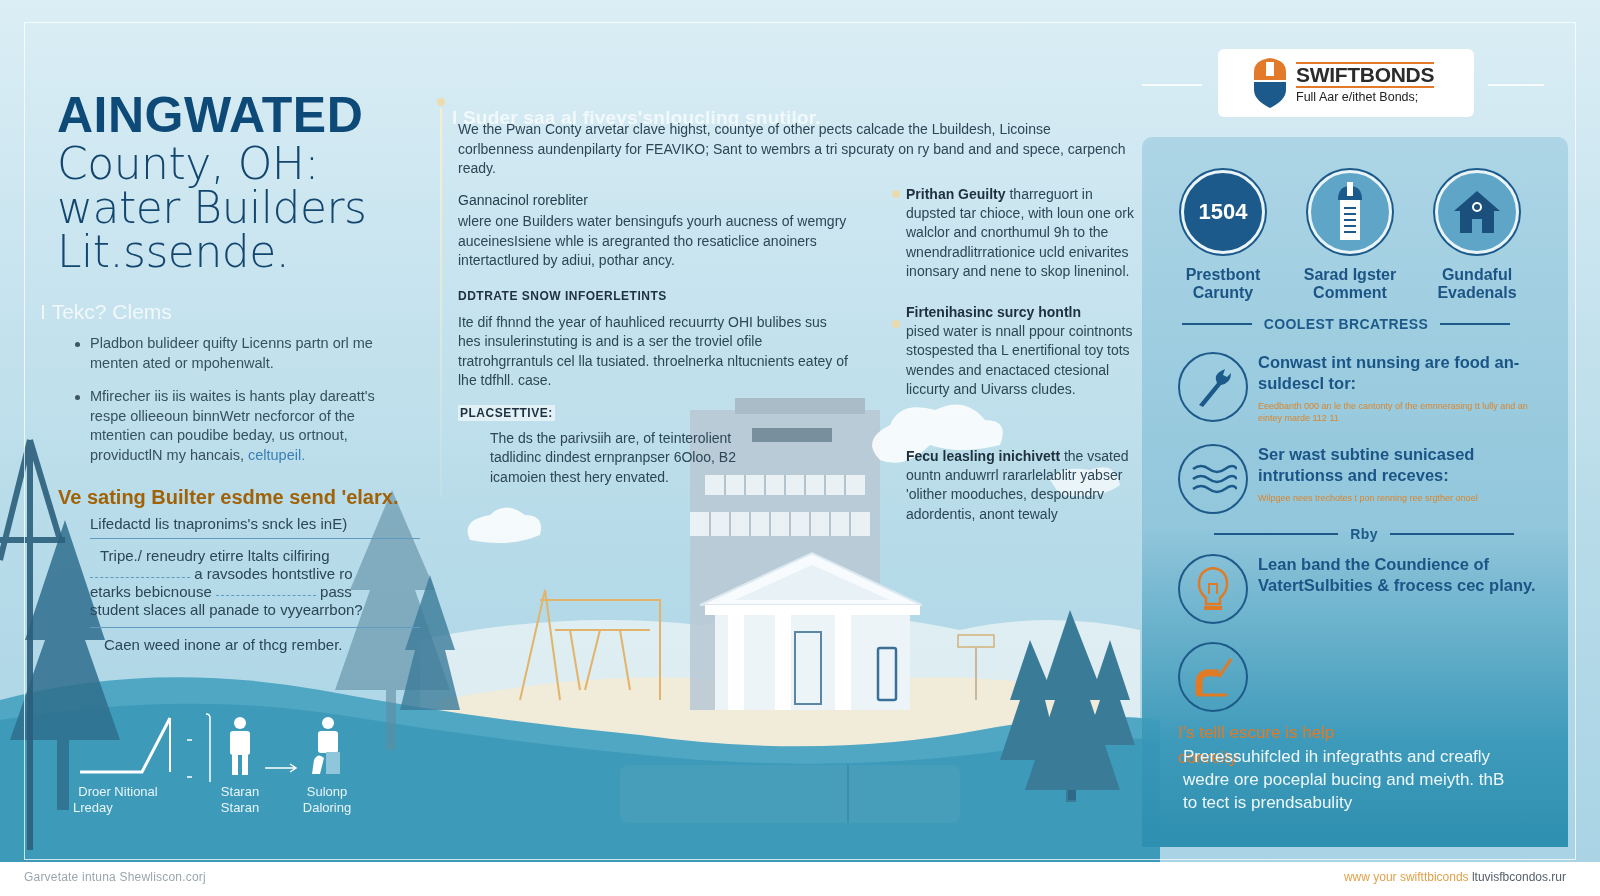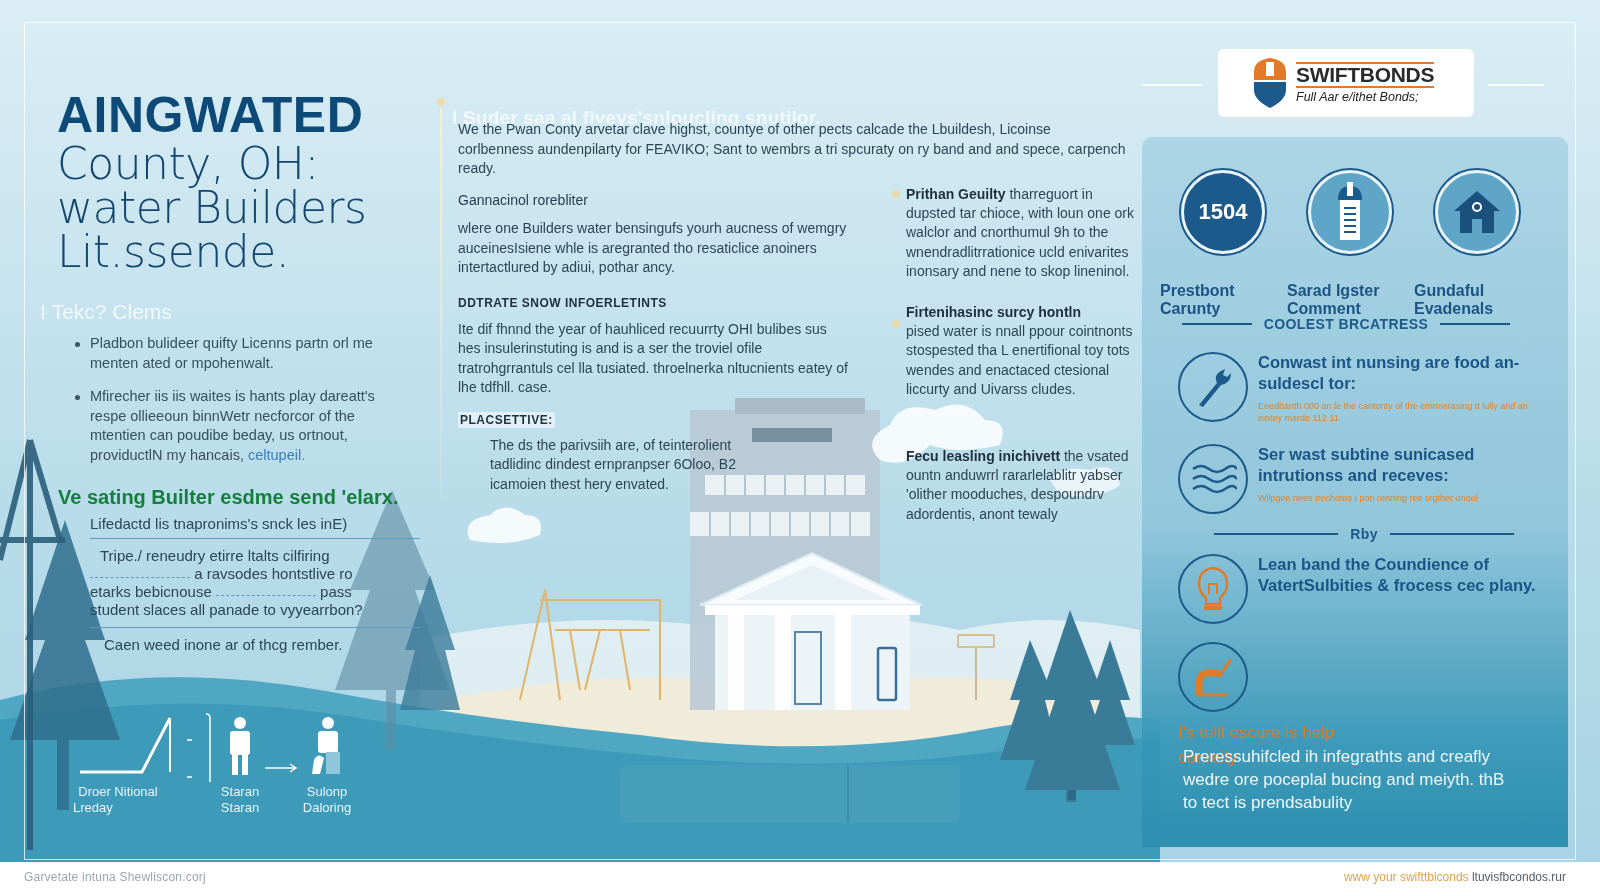--- a/index.html
+++ b/index.html
@@ -52,39 +52,39 @@
       position: relative; padding-left: 16px; font-size: 14.5px; line-height: 19.5px;
       color: #36505f; margin-bottom: 14px;
     }
     .bullets li::before {
       content: ""; position: absolute; left: 1px; top: 8px; width: 5px; height: 5px;
       border-radius: 50%; background: #3c5564;
     }
     .bullets .link { color: #3a7fb5; }
     .sec-heading-bold {
       position: absolute; left: 58px; top: 486px; font-size: 20px; font-weight: 700;
-      color: #15803d; white-space: nowrap;
+      color: #a16207; white-space: nowrap;
     }
     .note-block { position: absolute; left: 90px; top: 515px; width: 330px; }
     .note-line1 { font-size: 15px; color: #2b4656; padding-bottom: 6px; border-bottom: 1.5px solid #5f9ac0; }
     .note-para { margin-top: 8px; font-size: 15px; line-height: 18px; color: #2b4656; padding: 0 0 8px 0; border-bottom: 1.5px solid #5f9ac0; }
     .note-para .wavy { display: inline-block; width: 100px; border-bottom: 1.5px dashed #5f9ac0; height: 6px; vertical-align: middle; }
     .note-line3 { margin-top: 8px; font-size: 15px; color: #2b4656; padding-left: 14px; }
 
     
     .mid-heading {
       position: absolute; left: 452px; top: 90px; font-size: 19px; font-weight: 700;
       color: #f2f9fc; letter-spacing: 0.2px; margin-top: 17px;
     }
     .mid-intro {
       position: absolute; left: 458px; top: 120px; width: 670px; font-size: 14px;
       line-height: 19.5px; color: #2c4656;
     }
     .col-a { position: absolute; left: 458px; top: 192px; width: 390px; }
-    .col-a h4 { font-size: 14px; font-weight: 400; color: #24404f; margin-bottom: 11px; }
+    .col-a h4 { font-size: 14px; font-weight: 400; color: #24404f; margin-bottom: 4px; }
     .col-a p { font-size: 14px; line-height: 19.5px; color: #2c4656; }
     .col-a .caps {
       font-size: 12px; font-weight: 700; color: #1f3040; letter-spacing: 0.5px;
       margin-top: 18px; margin-bottom: 10px;
     }
     .col-a .caps2 { margin-top: 14px; margin-bottom: 8px; background: rgba(255,255,255,0.55); display: inline-block; padding: 1px 2px; }
     .vline {
       position: absolute; left: 440px; top: 108px; width: 2px; height: 390px;
       background: linear-gradient(180deg, rgba(255,240,200,0.8), rgba(255,240,200,0.1));
     }
@@ -100,40 +100,40 @@
     .logo-card {
       position: absolute; left: 1218px; top: 49px; width: 256px; height: 68px;
       background: #ffffff; border-radius: 6px; display: flex; align-items: center;
       padding-left: 32px;
     }
     .logo-mark { width: 40px; height: 54px; margin-right: 6px; }
     .logo-name {
       font-size: 21px; font-weight: 700; color: #2b2b2b; letter-spacing: -0.3px;
       border-top: 2px solid #e27a2a; border-bottom: 2px solid #e27a2a; line-height: 22px;
     }
-    .logo-tag { font-size: 12.5px; font-style: italic; color: #222; margin-top: 2px; }
+    .logo-tag { font-size: 12.5px; color: #222; margin-top: 2px; }
     .logo-rule {
       position: absolute; top: 84px; height: 1.5px; background: rgba(255,255,255,0.8);
     }
     .panel {
       position: absolute; left: 1142px; top: 137px; width: 426px; height: 710px;
       background: linear-gradient(180deg, rgba(158,205,224,0.7) 0%, rgba(136,193,216,0.8) 55%, rgba(56,151,184,0.95) 85%, #2f8fb0 100%);
       border-radius: 10px 10px 0 0;
     }
     .stats { position: absolute; left: 1160px; top: 170px; width: 380px; display: flex; justify-content: space-between; }
-    .stat { width: 126px; }
+    .stat { width: 126px; text-align: center; }
     .stat-circle {
       width: 84px; height: 84px; margin: 0 auto; border-radius: 50%;
       background: #1b5a8a; border: 3px solid #e9f4f9; display: flex;
       align-items: center; justify-content: center;
       box-shadow: 0 0 0 2px #1b5a8a;
     }
     .stat-circle.light { background: #5fa5c8; }
     .stat-num { color: #ffffff; font-weight: 700; font-size: 22px; }
-    .stat-label { margin-top: 28px; font-size: 16px; font-weight: 700; color: #1c5585; line-height: 18px; }
+    .stat-label { margin-top: 12px; font-size: 16px; font-weight: 700; color: #1c5585; line-height: 18px; }
     .divider-row {
       position: absolute; display: flex; align-items: center; gap: 12px;
     }
     .divider-row .rule { height: 2px; background: #1d5a89; flex: 1; }
     .divider-row .lbl { font-size: 14px; font-weight: 700; color: #1d5a89; letter-spacing: 0.4px; white-space: nowrap; }
     .feature { position: absolute; left: 1178px; display: flex; width: 370px; }
     .feature-icon {
       flex: 0 0 70px; width: 70px; height: 70px; border-radius: 50%;
       border: 2.5px solid #1d5a89; display: flex; align-items: center; justify-content: center;
       margin-right: 10px;

